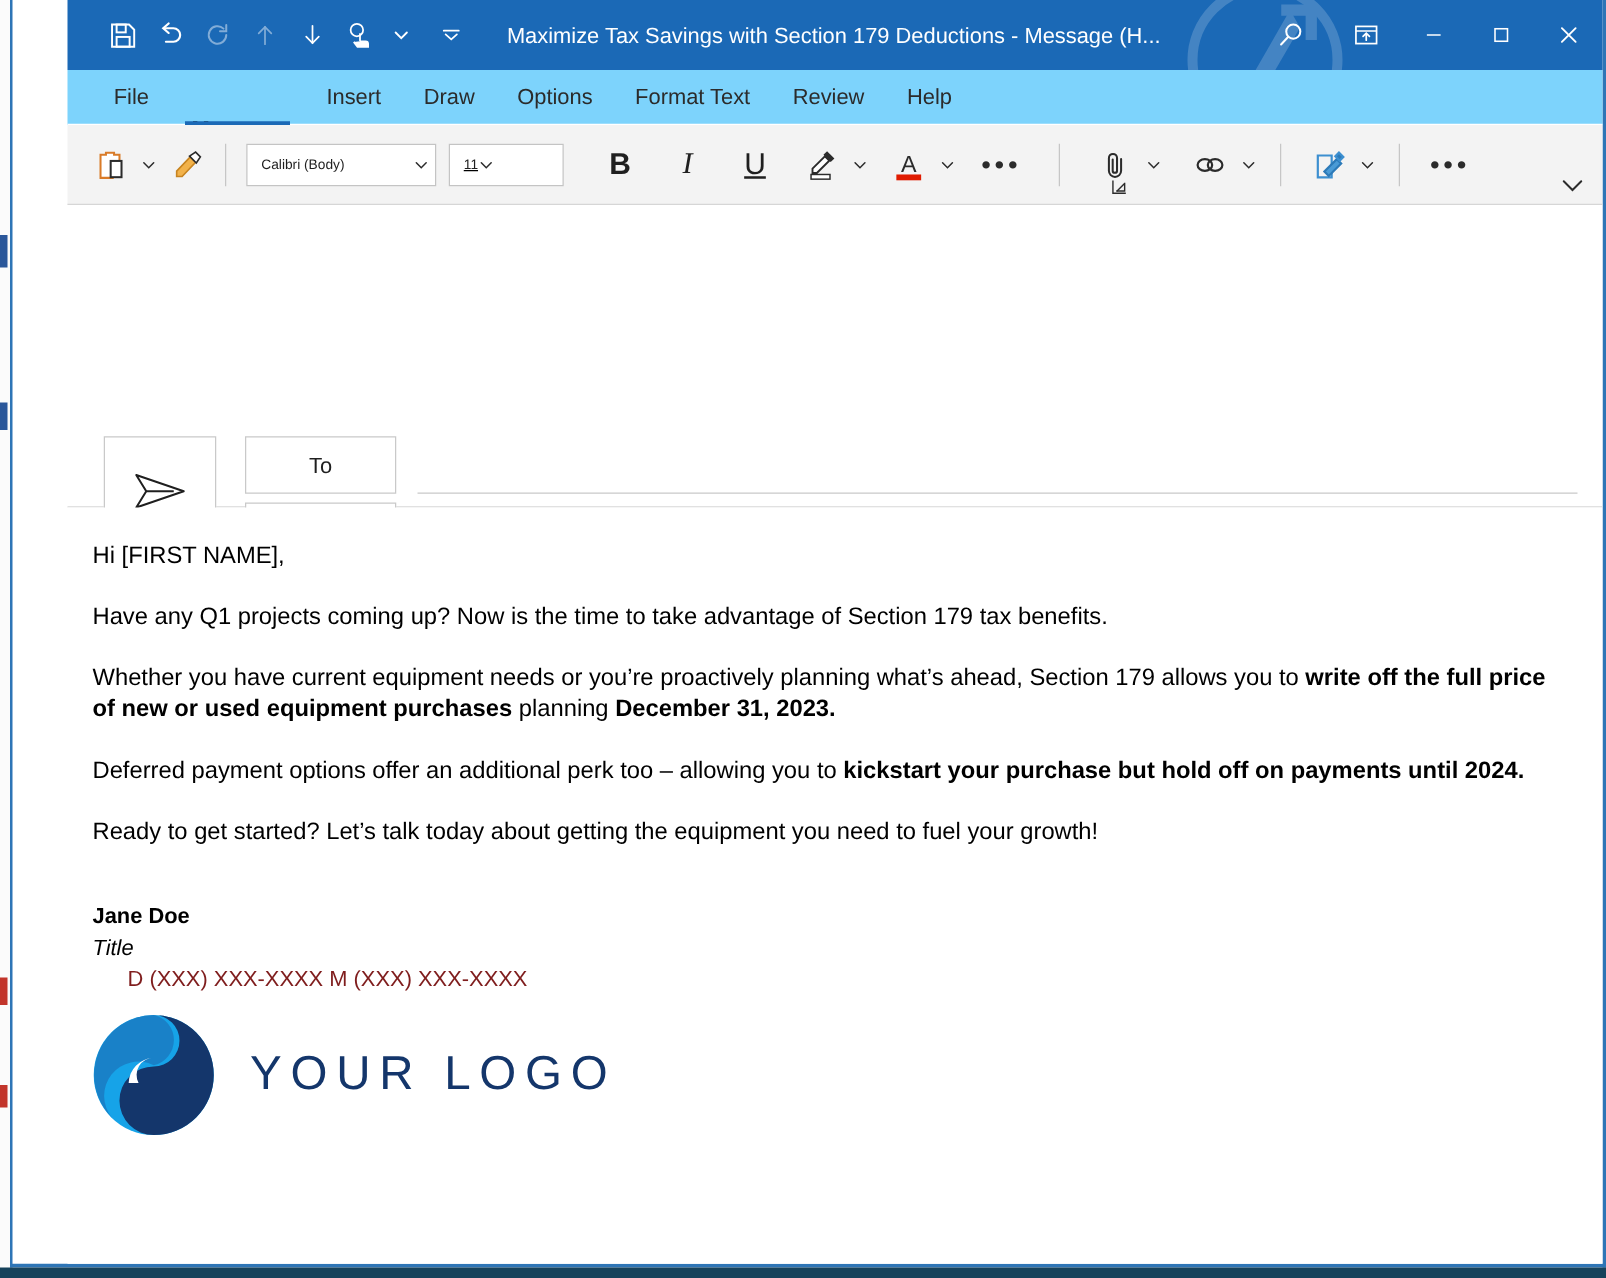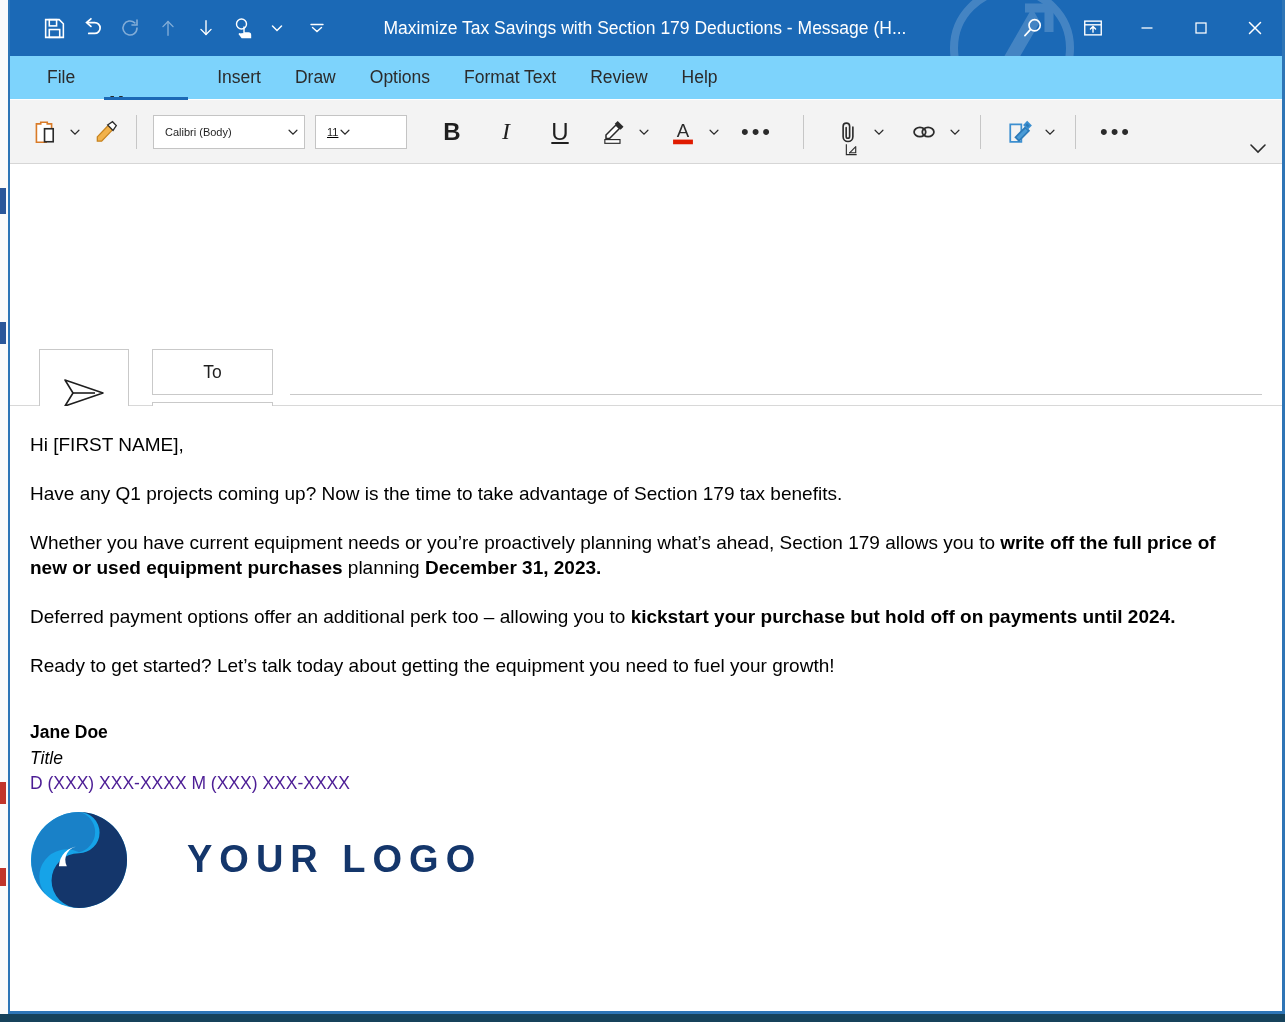--- a/index.html
+++ b/index.html
@@ -25,21 +25,21 @@
   .bg-mark.red { background: #c2352b; }
 
   
   .window {
     position: absolute;
     left: 8px; top: 0; width: 1277px; height: 1014px;
     background: #ffffff;
     border-left: 2px solid #2e75b6;
     border-right: 3px solid #2e75b6;
     border-bottom: 3px solid #2e75b6;
-    display: flex; flex-direction: column;
+    display: flex; flex-direction: column; padding-left: 44px;
   }
   .bottom-bar {
     position: absolute; left: 0; bottom: 0; width: 1285px; height: 8px;
     background: #16425b;
   }
 
   
   .titlebar {
     position: relative;
     height: 56px; min-height: 56px;
@@ -223,31 +223,30 @@
     font-size: 19px;
     color: #000000;
     line-height: 1.32;
     margin-bottom: 24px;
     max-width: 1215px;
   }
   .p b { font-weight: bold; }
   .sig { margin-top: 42px; }
   .sig-name { font-size: 17.5px; font-weight: bold; color: #000; line-height: 1.45; }
   .sig-title { font-size: 17.5px; font-style: italic; color: #000; line-height: 1.45; }
-  .sig-phone { font-size: 17.5px; color: #4c1d95; line-height: 1.45; }
+  .sig-phone { font-size: 17.5px; color: #7f1d1d; line-height: 1.45; margin-left: 28px; }
   .logo-wrap {
     display: flex; align-items: center; gap: 28px;
     margin-top: 14px;
   }
   .logo-text {
     font-size: 38px;
-    font-weight: bold;
+    font-weight: normal;
     letter-spacing: 7px;
     color: #14366b;
-    margin-left: 31px;
   }
 </style>
 </head>
 <body>
 
 <div class="desktop"></div>
 <div class="bg-left-strip"></div>
 <div class="bg-mark" style="top:188px;height:26px;"></div>
 <div class="bg-mark" style="top:322px;height:22px;"></div>
 <div class="bg-mark red" style="top:782px;height:22px;"></div>

